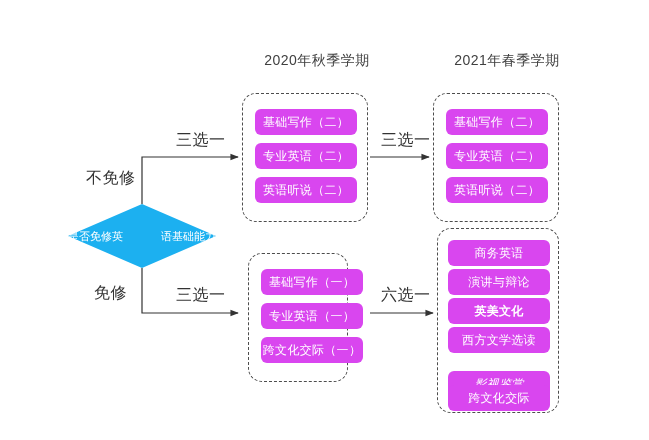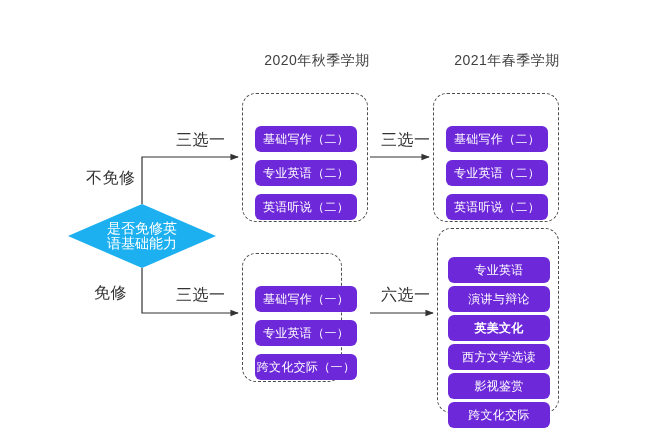--- a/index.html
+++ b/index.html
@@ -37,81 +37,80 @@
 
   .group-box {
     position: absolute;
     border: 1.4px dashed #4d4d4d;
     border-radius: 14px;
     background: transparent;
     box-sizing: border-box;
   }
   #group-fall-notexempt { left: 242px; top: 93px; width: 126px; height: 129px; }
   #group-spring-notexempt { left: 433px; top: 93px; width: 126px; height: 129px; }
-  #group-fall-exempt { left: 242px; top: 253px; width: 100px; height: 129px; }
+  #group-fall-exempt { left: 248px; top: 253px; width: 100px; height: 129px; }
   #group-spring-elective { left: 437px; top: 228px; width: 122px; height: 185px; }
 
   .course {
     position: absolute;
-    background: #6d28d9;
+    background: #d946ef;
     color: #ffffff;
     border-radius: 6px;
     font-size: 12px;
     line-height: 1;
     display: flex;
     align-items: center;
     justify-content: center;
     box-sizing: border-box;
     white-space: nowrap;
     letter-spacing: 0.3px;
-    margin-top: 17px;
   }
   .course.wide {
     left: 12px;
     width: 102px;
     height: 26px;
   }
   .course.narrow {
     left: 10px;
     width: 102px;
     height: 26px;
   }
   .c-r0 { top: 15px; }
   .c-r1 { top: 49px; }
   .c-r2 { top: 83px; }
 
   .e-r0 { top: 11px; }
   .e-r1 { top: 40px; }
   .e-r2 { top: 69px; font-weight: bold; }
   .e-r3 { top: 98px; }
-  .e-r4 { top: 127px; }
+  .e-r4 { top: 142px; font-style: italic; }
   .e-r5 { top: 156px; }
 
   #decision {
     position: absolute;
     left: 68px;
     top: 204px;
     width: 148px;
     height: 64px;
   }
   #decision .diamond-shape {
     position: absolute;
     inset: 0;
     background: #1cb0f0;
     clip-path: polygon(50% 0%, 100% 50%, 50% 100%, 0% 50%);
   }
   #decision .diamond-label {
     position: absolute;
     inset: 0;
     display: flex;
-    flex-direction: column;
+    flex-direction: row;
     align-items: center;
-    justify-content: center;
+    justify-content: space-between;
     color: #ffffff;
-    font-size: 14px;
+    font-size: 11px;
     line-height: 15px;
     text-align: center;
     pointer-events: none;
   }
 
   .edge-label {
     position: absolute;
     font-size: 16px;
     color: #333333;
     white-space: nowrap;
@@ -176,21 +175,21 @@
     <div class="course wide c-r2">英语听说（二）</div>
   </div>
 
   <div class="group-box" id="group-fall-exempt">
     <div class="course wide c-r0">基础写作（一）</div>
     <div class="course wide c-r1">专业英语（一）</div>
     <div class="course wide c-r2">跨文化交际（一）</div>
   </div>
 
   <div class="group-box" id="group-spring-elective">
-    <div class="course narrow e-r0">专业英语</div>
+    <div class="course narrow e-r0">商务英语</div>
     <div class="course narrow e-r1">演讲与辩论</div>
     <div class="course narrow e-r2">英美文化</div>
     <div class="course narrow e-r3">西方文学选读</div>
     <div class="course narrow e-r4">影视鉴赏</div>
     <div class="course narrow e-r5">跨文化交际</div>
   </div>
 
 </div>
 
 </body></html>

